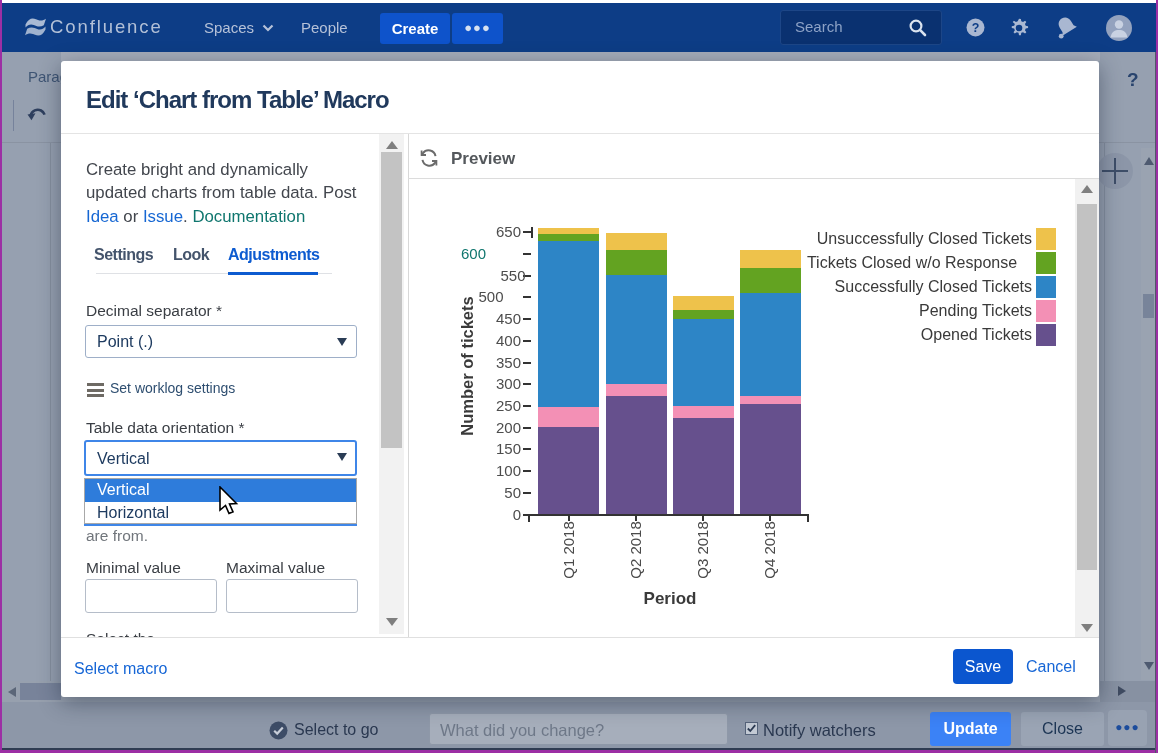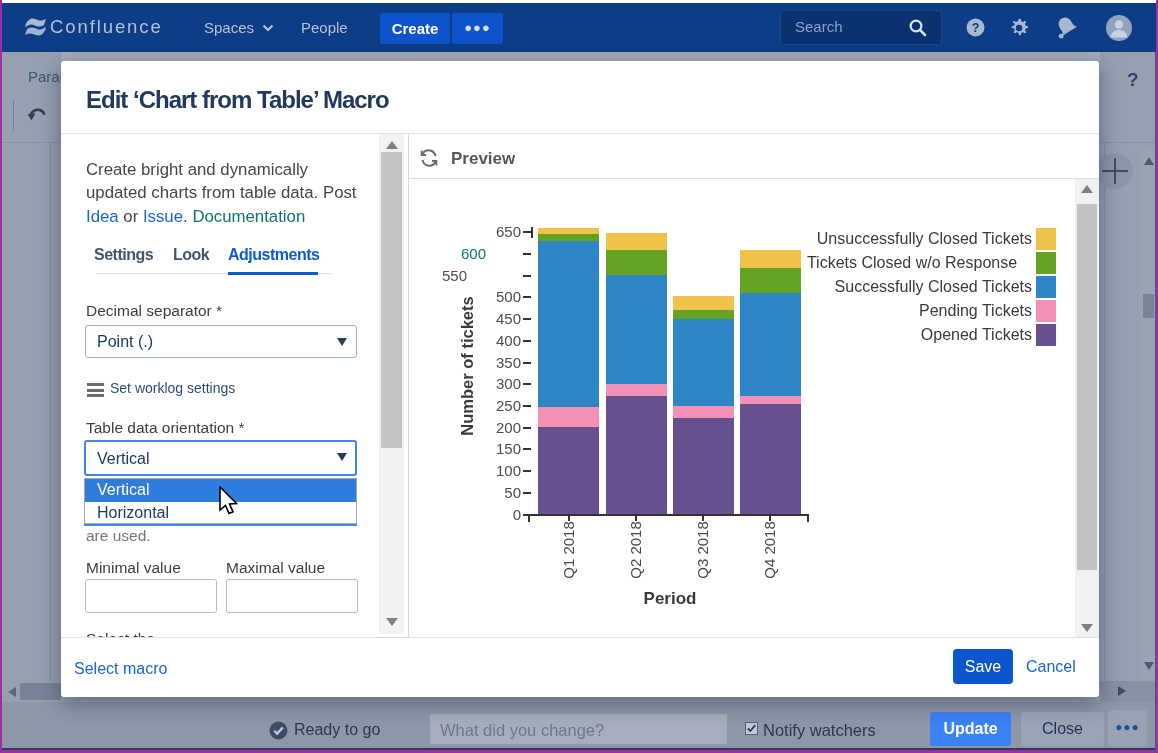--- a/index.html
+++ b/index.html
@@ -84,21 +84,21 @@
 <div class="a" style="left:1100px;top:681px;width:56px;height:21px;background:#8791a2;"></div>
 <div class="a" style="left:8px;top:687px;width:0;height:0;border-top:5px solid transparent;border-bottom:5px solid transparent;border-right:8px solid #5b6678;"></div>
 <div class="a" style="left:20px;top:683px;width:41px;height:17px;background:#78839a;"></div>
 <div class="a" style="left:1118px;top:686px;width:0;height:0;border-top:5px solid transparent;border-bottom:5px solid transparent;border-left:8px solid #3f4b61;"></div>
 
 <div class="a" style="left:0;top:702px;width:1158px;height:51px;background:#8d97a8;"></div>
 <svg class="a" style="left:269px;top:721px;" width="19" height="19" viewBox="0 0 19 19">
       <circle cx="9.5" cy="9.5" r="9" fill="#3d4c66"></circle>
       <path d="M5.2 9.8 L8.2 12.6 L13.8 6.6" fill="none" stroke="#c7cdd8" stroke-width="2.2"></path>
     </svg>
-<div class="a tc" style="left:294px;top:721px;font-size:16px;color:#2a3850;">Ready to go</div>
+<div class="a tc" style="left:294px;top:721px;font-size:16px;color:#2a3850;">Select to go</div>
 <div class="a" style="left:429px;top:713px;width:299px;height:32px;background:#a6aebb;border:1px solid #8e98a8;border-radius:3px;box-sizing:border-box;"></div>
 <div class="a tc" style="left:440px;top:721px;font-size:16.5px;color:#6e7888;">What did you change?</div>
 <div class="a" style="left:745px;top:722px;width:13px;height:13px;background:#c3cad4;border:1px solid #55637a;box-sizing:border-box;"></div>
 <svg class="a" style="left:745px;top:722px;" width="13" height="13" viewBox="0 0 13 13">
       <path d="M2.8 6.5 L5.3 9 L10.2 3.2" fill="none" stroke="#2c3a52" stroke-width="1.8"></path>
     </svg>
 <div class="a tc" style="left:763px;top:721px;font-size:16.5px;color:#2a3850;">Notify watchers</div>
 <div class="a" style="left:930px;top:712px;width:81px;height:34px;background:#3b82f6;border-radius:3px;color:#fff;font-weight:bold;font-size:16px;text-align:center;line-height:34px;">Update</div>
 <div class="a" style="left:1021px;top:712px;width:83px;height:34px;background:#9aa4b4;border-radius:3px;color:#1c3554;font-size:16px;text-align:center;line-height:34px;">Close</div>
 <div class="a" style="left:1108px;top:710px;width:39px;height:36px;background:#98a2b2;border-radius:4px;color:#1c4c9c;font-weight:bold;font-size:12px;text-align:center;line-height:34px;letter-spacing:1px;">●●●</div>
@@ -136,21 +136,21 @@
 <div class="a" style="left:84px;top:478px;width:273px;height:46px;background:#fff;border:1px solid #a8a8a8;box-sizing:border-box;"></div>
 <div class="a" style="left:85px;top:479px;width:271px;height:22.5px;background:#2e7cdb;"></div>
 <div class="a tc" style="left:97px;top:481px;font-size:16px;color:#fff;">Vertical</div>
 <div class="a tc" style="left:97px;top:504px;font-size:16px;color:#1e3b60;">Horizontal</div>
 <div class="a" style="left:84px;top:524px;width:273px;height:2px;background:#3f86e8;"></div>
 
 <svg class="a" style="left:218px;top:486px;" width="24" height="36" viewBox="0 0 24 36">
       <path d="M2 1 L2 24 L7.5 19.5 L11 27.5 L15 25.8 L11.5 18 L18.5 17.5 Z" fill="#fff" stroke="#000" stroke-width="1.6"></path>
     </svg>
 
-<div class="a tc" style="left:86px;top:527px;font-size:15.5px;color:#71767c;">are used.</div>
+<div class="a tc" style="left:86px;top:527px;font-size:15.5px;color:#71767c;">are from.</div>
 <div class="a tc" style="left:86px;top:559px;font-size:15.5px;color:#3a3e44;">Minimal value</div>
 <div class="a tc" style="left:226px;top:559px;font-size:15.5px;color:#3a3e44;">Maximal value</div>
 <div class="a" style="left:85px;top:579px;width:132px;height:34px;border:1px solid #b5bdc9;border-radius:3px;box-sizing:border-box;"></div>
 <div class="a" style="left:226px;top:579px;width:132px;height:34px;border:1px solid #b5bdc9;border-radius:3px;box-sizing:border-box;"></div>
 <div class="a tc" style="left:86px;top:630px;width:200px;height:7px;overflow:hidden;font-size:15.5px;color:#3a3e44;">Select the</div>
 
 <div class="a" style="left:379px;top:134px;width:25px;height:500px;background:#f2f2f2;"></div>
 <div class="a" style="left:386px;top:141px;width:0;height:0;border-left:6px solid transparent;border-right:6px solid transparent;border-bottom:8px solid #7f7f7f;"></div>
 <div class="a" style="left:381px;top:152px;width:21px;height:296px;background:#c3c3c3;"></div>
 <div class="a" style="left:386px;top:618px;width:0;height:0;border-left:6px solid transparent;border-right:6px solid transparent;border-top:8px solid #7f7f7f;"></div>
@@ -216,23 +216,23 @@
     <div class="a" style="left:461px;top:397.0px;width:60px;height:18px;text-align:right;font-size:15px;color:#4d4d4d;">250</div>
     <div class="a" style="left:523px;top:383.3px;width:8px;height:2px;background:#333;"></div>
     <div class="a" style="left:461px;top:375.3px;width:60px;height:18px;text-align:right;font-size:15px;color:#4d4d4d;">300</div>
     <div class="a" style="left:523px;top:361.6px;width:8px;height:2px;background:#333;"></div>
     <div class="a" style="left:461px;top:353.6px;width:60px;height:18px;text-align:right;font-size:15px;color:#4d4d4d;">350</div>
     <div class="a" style="left:523px;top:339.8px;width:8px;height:2px;background:#333;"></div>
     <div class="a" style="left:461px;top:331.8px;width:60px;height:18px;text-align:right;font-size:15px;color:#4d4d4d;">400</div>
     <div class="a" style="left:523px;top:318.1px;width:8px;height:2px;background:#333;"></div>
     <div class="a" style="left:461px;top:310.1px;width:60px;height:18px;text-align:right;font-size:15px;color:#4d4d4d;">450</div>
     <div class="a" style="left:523px;top:296.4px;width:8px;height:2px;background:#333;"></div>
-    <div class="a" style="left:461px;top:288.4px;width:60px;height:18px;text-align:right;font-size:15px;color:#4d4d4d;">500</div>
+    <div class="a" style="left:461px;top:288.4px;width:60px;height:18px;text-align:center;font-size:15px;color:#4d4d4d;">500</div>
     <div class="a" style="left:523px;top:274.7px;width:8px;height:2px;background:#333;"></div>
-    <div class="a" style="left:442px;top:266.7px;width:60px;height:18px;text-align:left;font-size:15px;color:#4d4d4d;">550</div>
+    <div class="a" style="left:483px;top:266.7px;width:60px;height:18px;text-align:center;font-size:15px;color:#4d4d4d;">550</div>
     <div class="a" style="left:523px;top:253.0px;width:8px;height:2px;background:#333;"></div>
     <div class="a" style="left:461px;top:245.0px;width:60px;height:18px;text-align:left;font-size:15px;color:#0f766e;">600</div>
     <div class="a" style="left:523px;top:231.2px;width:8px;height:2px;background:#333;"></div>
     <div class="a" style="left:461px;top:223.2px;width:60px;height:18px;text-align:right;font-size:15px;color:#4d4d4d;">650</div>
     <div class="a" style="left:538px;top:228px;width:61px;height:6px;background:#eec24b;"></div>
     <div class="a" style="left:538px;top:234px;width:61px;height:7px;background:#63a321;"></div>
     <div class="a" style="left:538px;top:241px;width:61px;height:166px;background:#2d85c6;"></div>
     <div class="a" style="left:538px;top:407px;width:61px;height:20px;background:#f390b5;"></div>
     <div class="a" style="left:538px;top:427px;width:61px;height:87px;background:#66508d;"></div>
     <div class="a" style="left:605.5px;top:233px;width:61px;height:17px;background:#eec24b;"></div>

